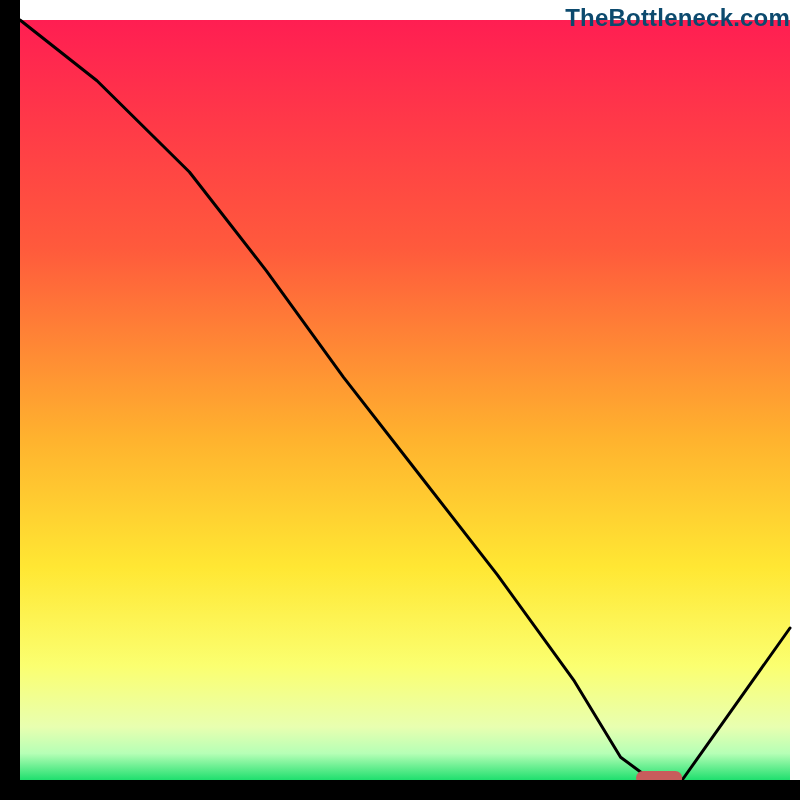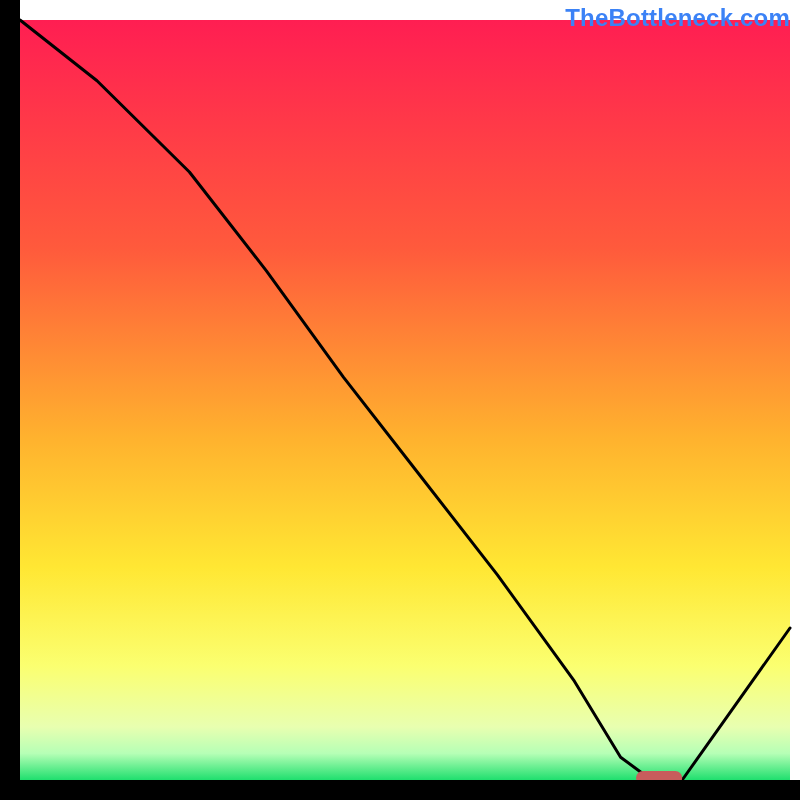--- a/index.html
+++ b/index.html
@@ -15,21 +15,21 @@
     width: 800px;
     height: 800px;
   }
   .watermark {
     position: absolute;
     top: 4px;
     right: 10px;
     font-family: Arial, Helvetica, sans-serif;
     font-size: 24px;
     font-weight: bold;
-    color: #3b82f6;
+    color: #0c4a6e;
     letter-spacing: 0.2px;
     z-index: 20;
   }
   svg {
     position: absolute;
     inset: 0;
     width: 800px;
     height: 800px;
   }
 </style>

